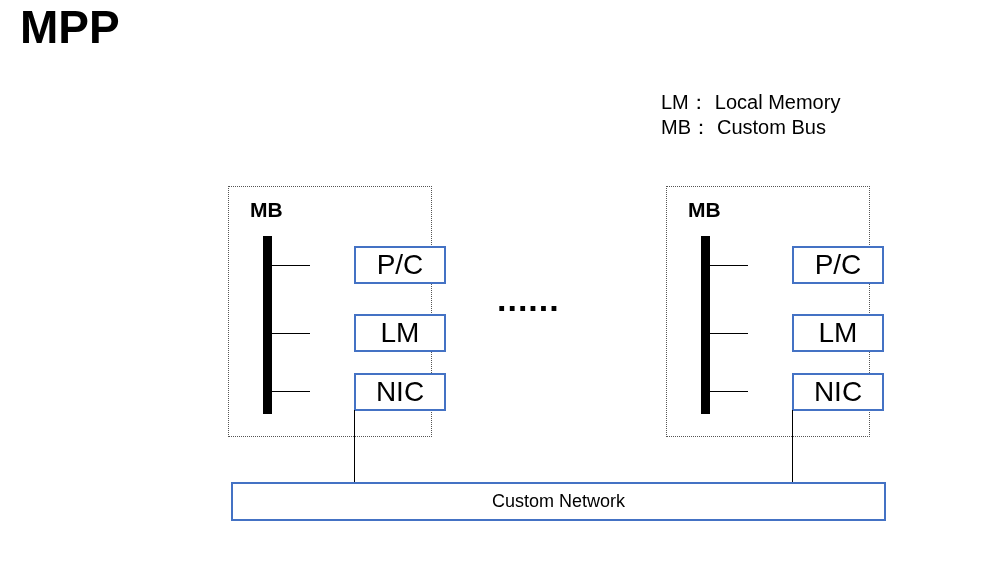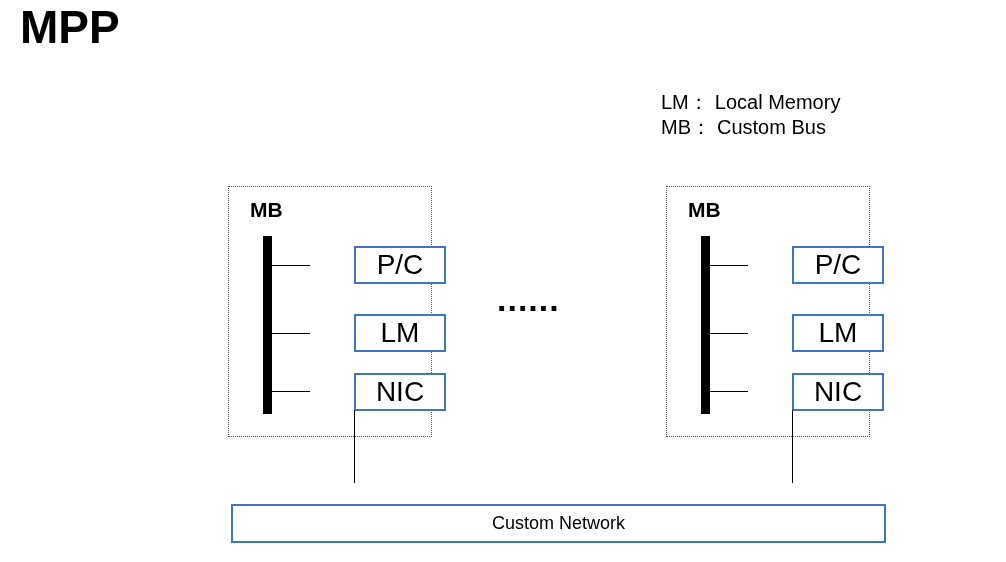--- a/index.html
+++ b/index.html
@@ -83,21 +83,21 @@
 
   .ellipsis {
     left: 497px; top: 282px;
     font-size: 34px;
     font-weight: bold;
     letter-spacing: 1px;
     line-height: 34px;
   }
 
   .network-box {
-    left: 231px; top: 504px;
+    left: 231px; top: 482px;
     width: 655px; height: 39px;
     border: 2px solid #4472C4;
     box-sizing: border-box;
     display: flex;
     align-items: center;
     justify-content: center;
     font-size: 18px;
     background: #ffffff;
   }
 </style>

